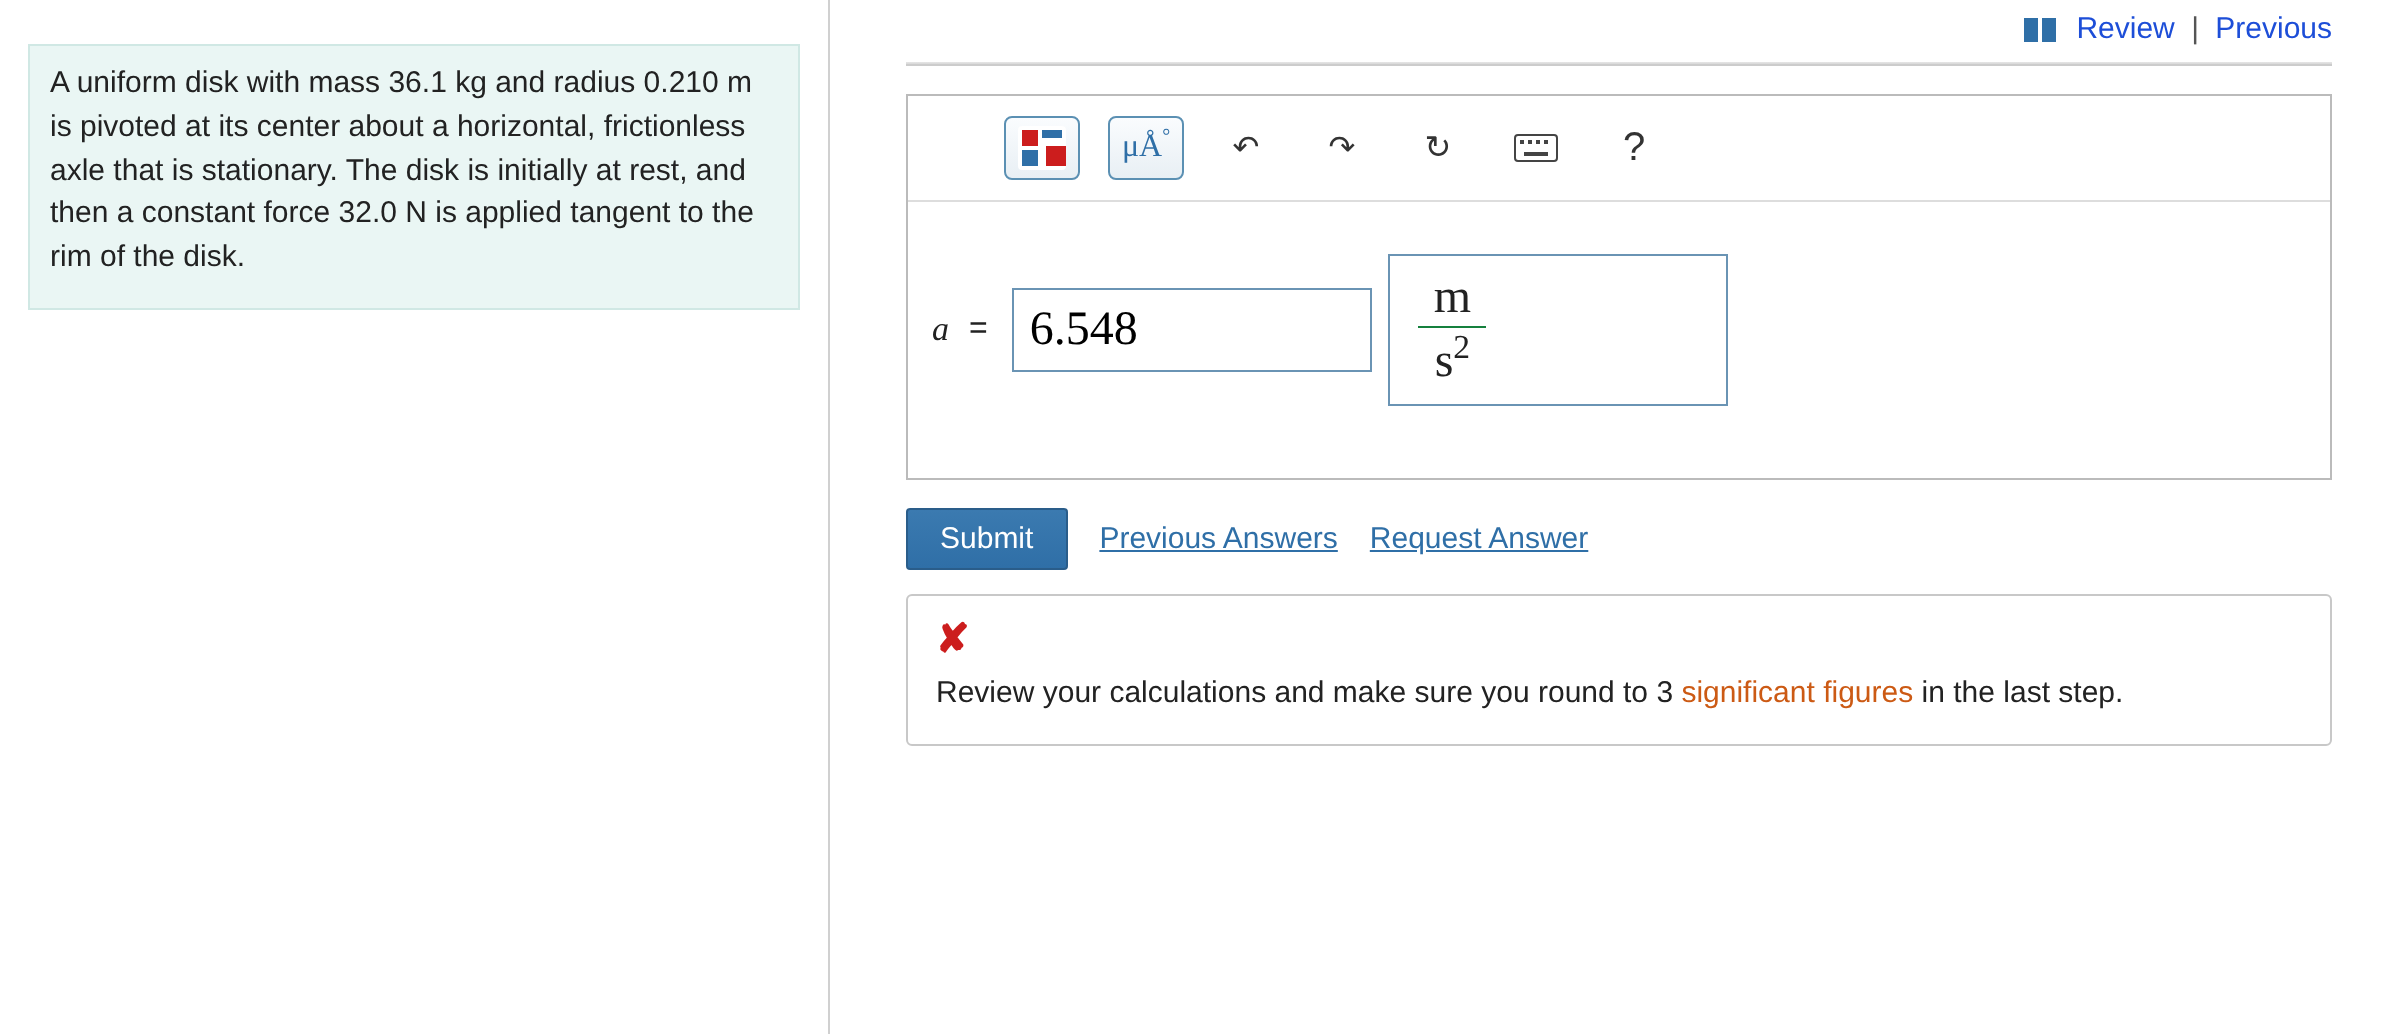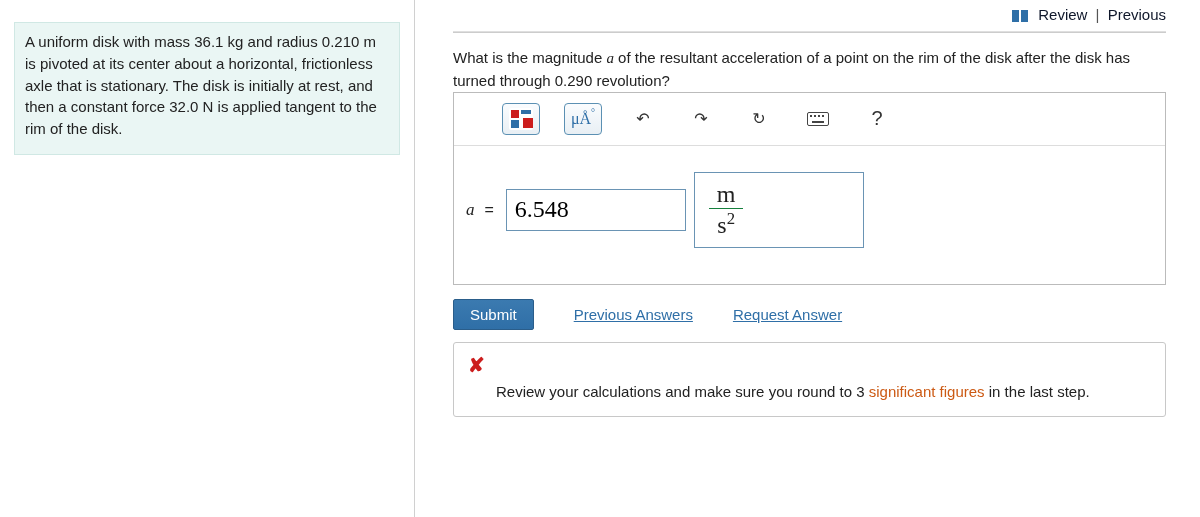--- a/index.html
+++ b/index.html
@@ -32,21 +32,21 @@
     display: flex;
     flex-direction: column;
   }
   .top-links {
     text-align: right;
     color: #2f6fa7;
     font-size: 15px;
     padding: 2px 0 6px 0;
   }
   .top-links .sep { color: #555; padding: 0 4px; }
-  .top-links a { color: #0f172a; text-decoration: none; }
+  .top-links a { color: #1d4ed8; text-decoration: none; }
   .top-links .book-icon {
     display: inline-block;
     vertical-align: -2px;
     margin-right: 6px;
   }
   .hr {
     height: 2px;
     background: linear-gradient(#e6e6e6, #d8d8d8);
     border-bottom: 1px solid #ccc;
     margin-bottom: 14px;
@@ -55,21 +55,21 @@
   .q-text em { font-style: italic; font-family: "Times New Roman", serif; }
   .instructions { font-weight: bold; margin: 12px 0 14px 0; }
   .work-panel {
     border: 1px solid #bbb;
     padding: 0;
     background: #fff;
   }
   .toolbar {
     display: flex;
     align-items: center;
-    gap: 24px;
+    gap: 14px;
     padding: 10px 10px 10px 48px;
     border-bottom: 1px solid #ddd;
   }
   .tool {
     height: 32px;
     min-width: 34px;
     border: 1px solid #5b90b3;
     border-radius: 4px;
     background: linear-gradient(#fafcfe, #e8eff4);
     display: inline-flex;
@@ -121,54 +121,53 @@
     flex-direction: column;
     align-items: center;
     line-height: 1.0;
   }
   .frac .num { padding: 0 8px 2px 8px; }
   .frac .den { border-top: 1px solid #15803d; padding: 2px 8px 0 8px; }
   .exp { font-size: 0.7em; vertical-align: super; }
   .actions {
     display: flex;
     align-items: center;
-    gap: 0;
+    gap: 16px;
     margin: 14px 0 12px 0;
   }
   .btn-submit {
     border: 1px solid #2a5d8a;
     background: linear-gradient(#3b7ab0, #2f6fa7);
     color: #fff;
     font-size: 15px;
     padding: 6px 16px;
     border-radius: 2px;
     cursor: pointer;
   }
-  .link { color: #2f6fa7; text-decoration: underline; cursor: pointer; font-size: 15px; margin-left: 40px; }
+  .link { color: #2f6fa7; text-decoration: underline; cursor: pointer; font-size: 15px; }
   .feedback-panel {
     border: 1px solid #c8c8c8;
     border-radius: 3px;
     padding: 12px 14px 14px 14px;
     background: #fff;
   }
   .fb-head {
     font-weight: bold;
     display: flex;
     align-items: flex-start;
     gap: 10px;
     margin-bottom: 6px;
   }
   .fb-head .x {
     color: #cc1d1d;
     font-size: 20px;
     line-height: 1;
     font-weight: bold;
   }
   .fb-body {
-    margin-left: 28px;
     line-height: 1.45;
   }
   .sig-link { color: #cc5a14; text-decoration: none; }
   .hi-unit { font-family: Liberation Sans, sans-serif; }
   
   .tpl-icon {
     width: 30px; height: 22px;
     background:
       linear-gradient(#cc1d1d,#cc1d1d) 2px 2px/8px 8px no-repeat,
       linear-gradient(#2f6fa7,#2f6fa7) 12px 2px/10px 4px no-repeat,
@@ -197,23 +196,20 @@
             <rect x="9" y="0" width="7" height="12" fill="#2f6fa7"></rect>
           </svg>
       </span>
       <a href="#">Review</a>
       <span class="sep">|</span>
       <a href="#">Previous</a>
     </div>
 
     <div class="hr"></div>
 
-    <div class="q-text">
-      <span>What is the magnitude </span><em>a</em><span> of the resultant acceleration of a point on the rim of the disk after the disk has turned through 0.290 revolution?</span>
-    </div>
 
 
     <div class="work-panel">
       <div class="toolbar">
         <div class="tool special">
           <div class="tpl-icon"></div>
         </div>
         <div class="tool special" style="color:#2f6fa7;font-family:'Times New Roman',serif;">
           <span>μÅ</span>
             <span style="position:relative;top:-6px;font-size:10px;">°</span>

